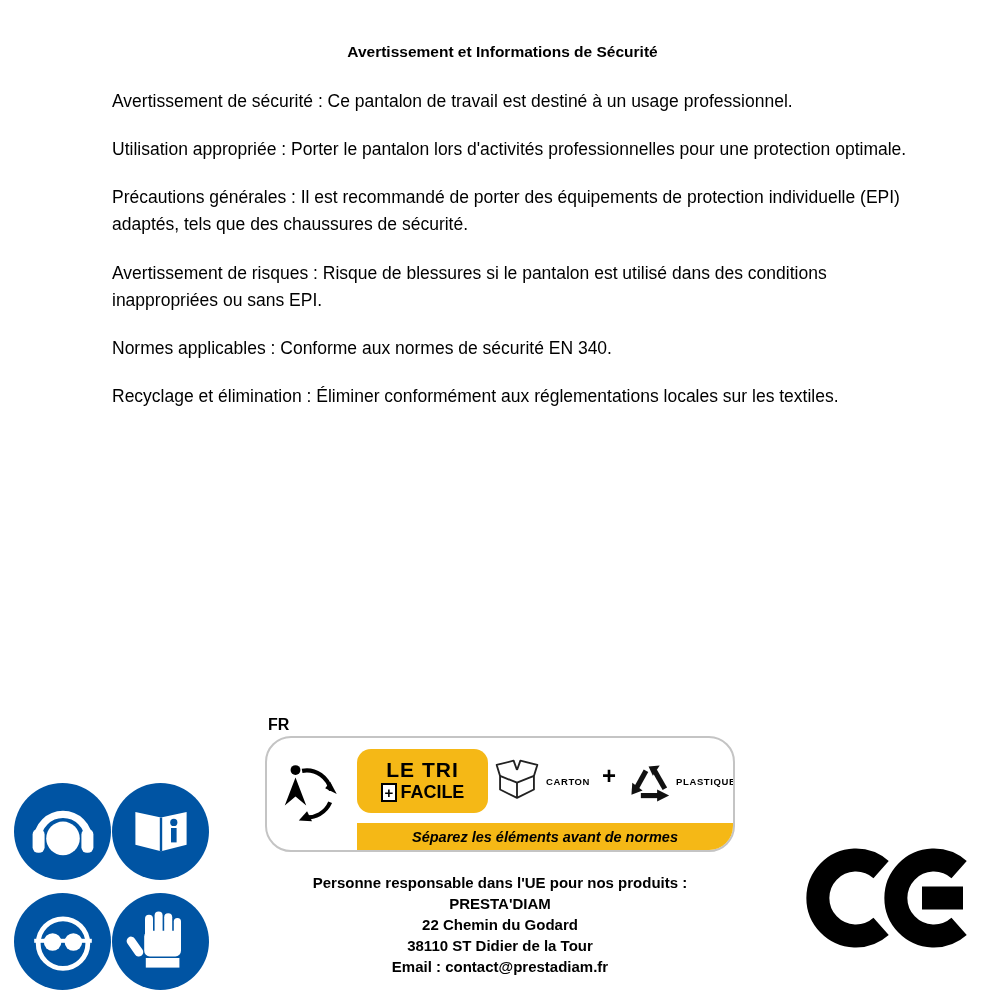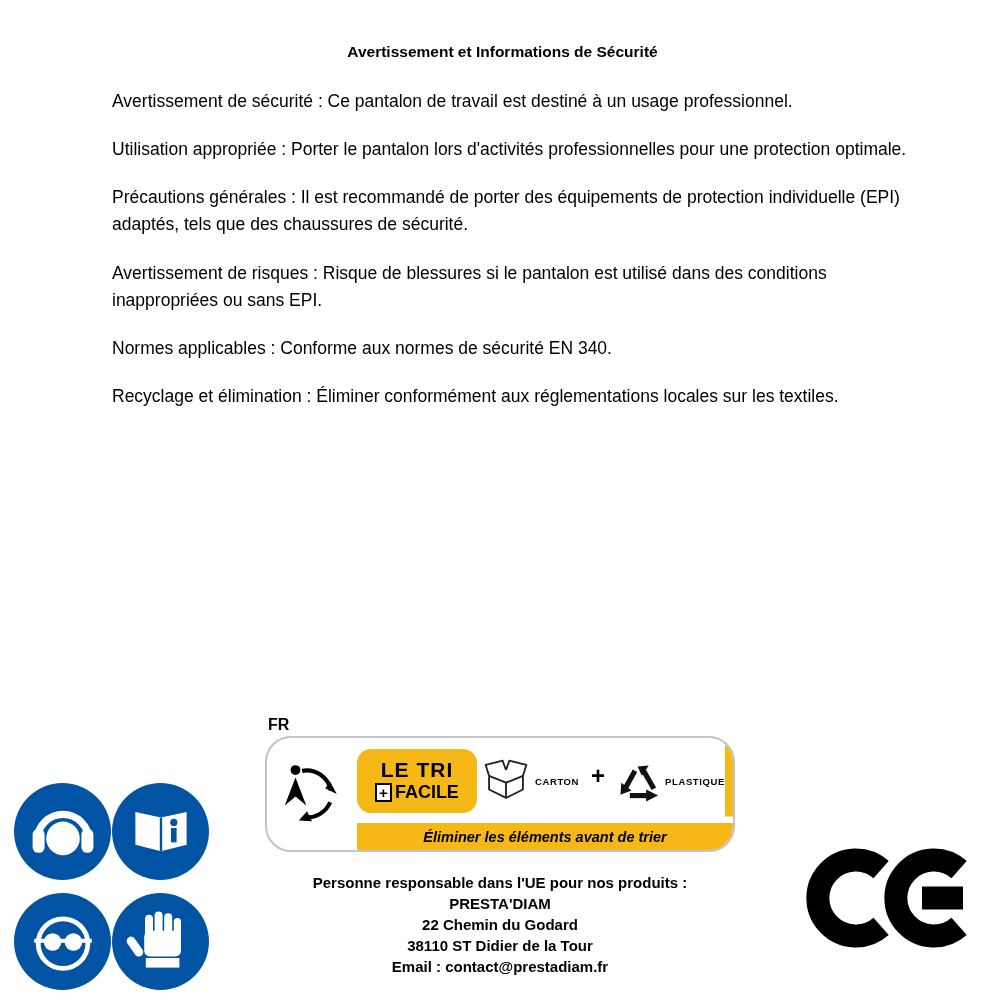--- a/index.html
+++ b/index.html
@@ -15,21 +15,21 @@
   .picto{width:97px;height:97px;border-radius:50%;background:#0054A3;
          display:flex;align-items:center;justify-content:center;}
 
   
   .fr-tag{position:absolute;left:268px;top:716px;font-size:16px;font-weight:bold;}
   .tri-box{position:absolute;left:265px;top:736px;width:470px;height:116px;background:#fff;
            border:2px solid #c4c4c4;border-radius:26px;display:flex;overflow:hidden;box-sizing:border-box;}
   .triman-zone{width:90px;display:flex;align-items:center;justify-content:center;flex:0 0 auto;}
   .tri-right{flex:1;display:flex;flex-direction:column;min-width:0;}
   .tri-top{flex:1;display:flex;align-items:center;}
-  .tri-headline{background:#F5B816;border-radius:14px;width:120px;height:64px;flex:0 0 auto;
+  .tri-headline{background:#F5B816;border-radius:14px;width:131px;height:64px;flex:0 0 auto;
                 display:flex;flex-direction:column;align-items:center;justify-content:center;}
   .tri-headline .l1{font-size:21px;font-weight:800;letter-spacing:1px;}
   .tri-headline .l2{font-size:18px;font-weight:800;display:flex;align-items:center;gap:3px;}
   .plus-box{display:inline-block;border:2px solid #000;background:#fff;font-size:15px;font-weight:800;
             line-height:15px;padding:0 2px;}
   .tri-items{flex:1;display:flex;align-items:center;justify-content:center;gap:12px;}
   .tri-item{display:flex;flex-direction:row;align-items:center;}
   .tri-item-label{font-size:9.5px;font-weight:bold;letter-spacing:.6px;margin-top:2px;}
   .tri-plus{font-size:24px;font-weight:bold;padding-bottom:10px;}
   .pennant{width:88px;height:72px;background:#F5B816;flex:0 0 auto;margin-right:2px;
@@ -161,21 +161,21 @@
             <rect x="16.5" y="15" width="2.4" height="15" fill="#F5B816"></rect>
             <circle cx="15" cy="37" r="3" fill="#111"></circle>
           </svg>
           <div class="bin-text">
             <div>BAC</div>
             <div>DE</div>
             <div>TRI</div>
           </div>
         </div>
       </div>
-      <div class="tri-footer">Éliminer les éléments avant de trier</div>
+      <div class="tri-footer">Séparez les éléments avant de normes</div>
     </div>
   </div>
 
   <div class="responsible">
     <div>Personne responsable dans l'UE pour nos produits :</div>
     <div>PRESTA'DIAM</div>
     <div>22 Chemin du Godard</div>
     <div>38110 ST Didier de la Tour</div>
     <div>Email : contact@prestadiam.fr</div>
   </div>

